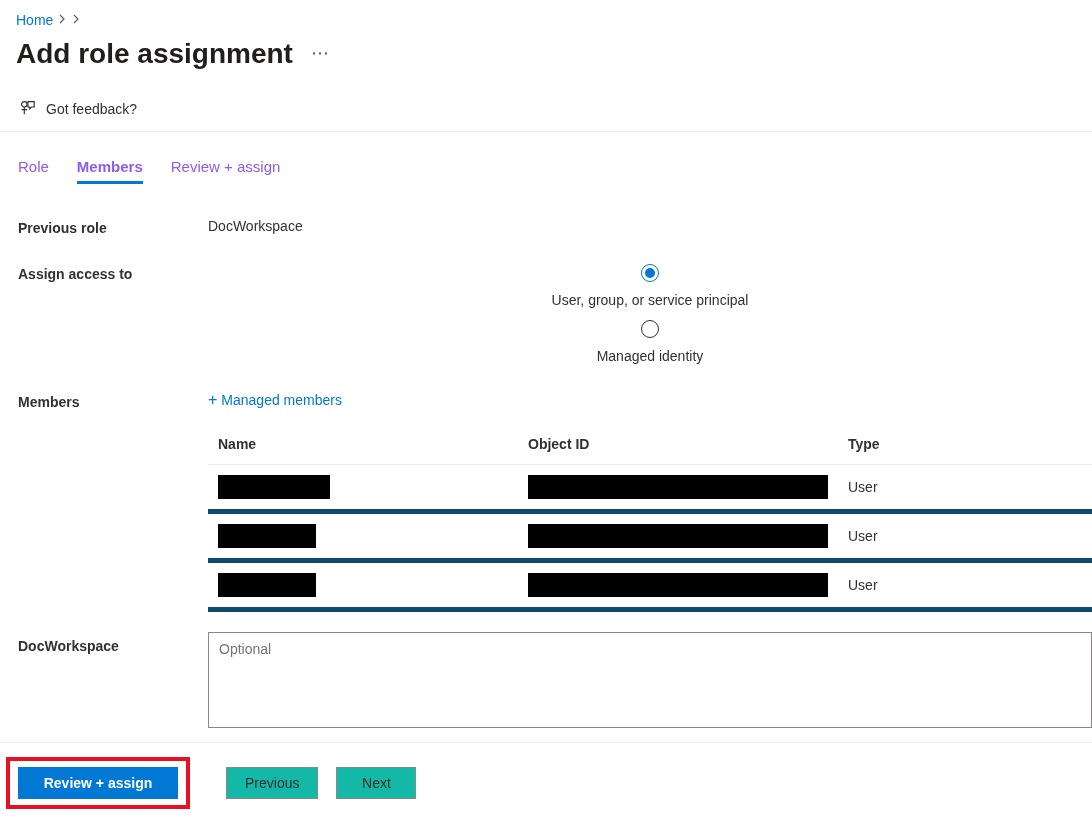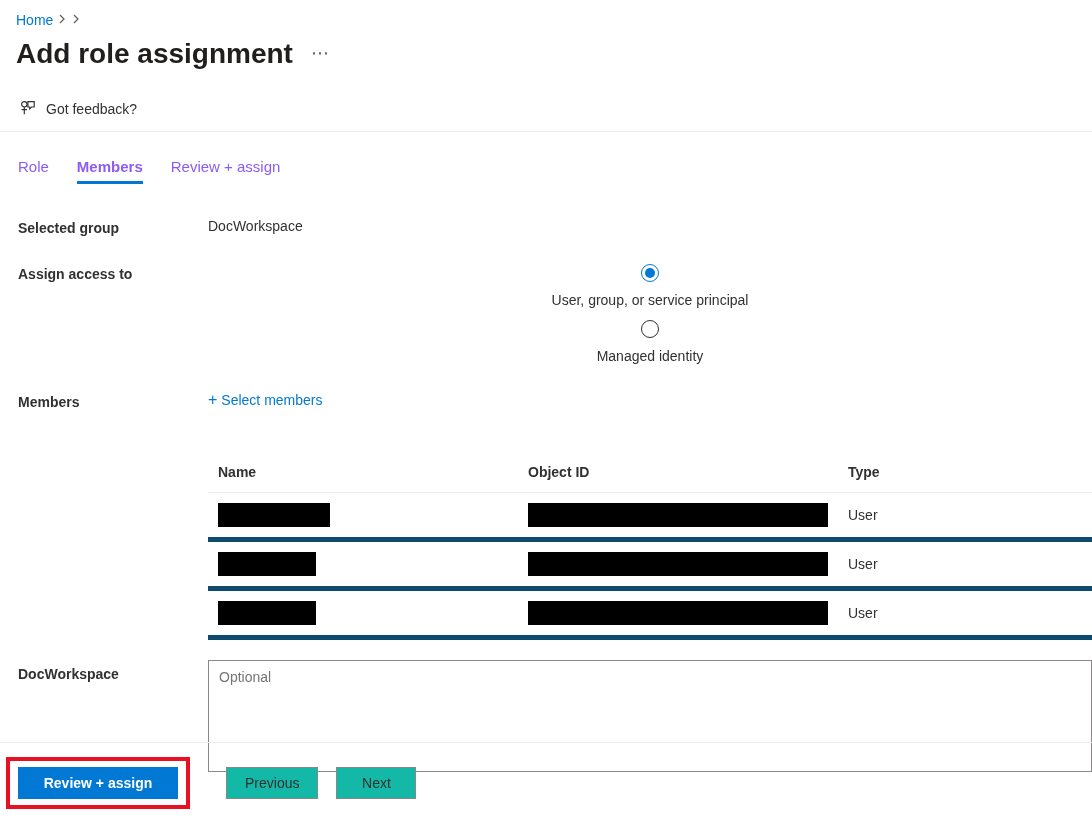--- a/index.html
+++ b/index.html
@@ -136,21 +136,21 @@
       cursor: pointer;
       font-size: 14px;
     }
     .plus-icon {
       font-size: 16px;
       line-height: 1;
     }
     .members-table {
       margin-left: 208px;
       margin-right: 0;
-      margin-top: 46px;
+      margin-top: 18px;
     }
     .members-table table {
       width: 100%;
       border-collapse: collapse;
     }
     .members-table th {
       text-align: left;
       font-weight: 600;
       padding: 8px 10px 12px 10px;
       border-bottom: 1px solid #edebe9;
@@ -175,21 +175,21 @@
       display: flex;
       align-items: flex-start;
       padding: 20px 0 0 18px;
     }
     .desc-row .form-label {
       padding-top: 6px;
     }
     .desc-box {
       flex: 1;
       border: 1px solid #8a8886;
-      height: 112px;
+      height: 96px;
       padding: 8px 10px;
       font-family: inherit;
       font-size: 14px;
       color: #605e5c;
       resize: none;
       outline: none;
     }
     .footer {
       position: absolute;
       bottom: 0;
@@ -264,21 +264,21 @@
 </div>
 
 <div class="tabs">
   <div class="tab">Role</div>
   <div class="tab active">Members</div>
   <div class="tab">Review + assign</div>
 </div>
 
 <div class="form-area">
   <div class="form-row">
-    <div class="form-label">Selected group</div>
+    <div class="form-label">Previous role</div>
     <div class="form-value">DocWorkspace</div>
   </div>
 
   <div class="form-row">
     <div class="form-label">Assign access to</div>
     <div class="form-value">
       <div class="radio-group">
         <label class="radio-item">
           <span class="radio-outer checked">
               <span class="radio-inner"></span>
@@ -291,21 +291,21 @@
         </label>
       </div>
     </div>
   </div>
 
   <div class="form-row members-row">
     <div class="form-label">Members</div>
     <div class="form-value">
       <div class="select-members">
         <span class="plus-icon">+</span>
-        <span>Select members</span>
+        <span>Managed members</span>
       </div>
     </div>
   </div>
 </div>
 
 <div class="members-table">
   <table>
     <thead>
       <tr>
         <th class="col-name">Name</th>

